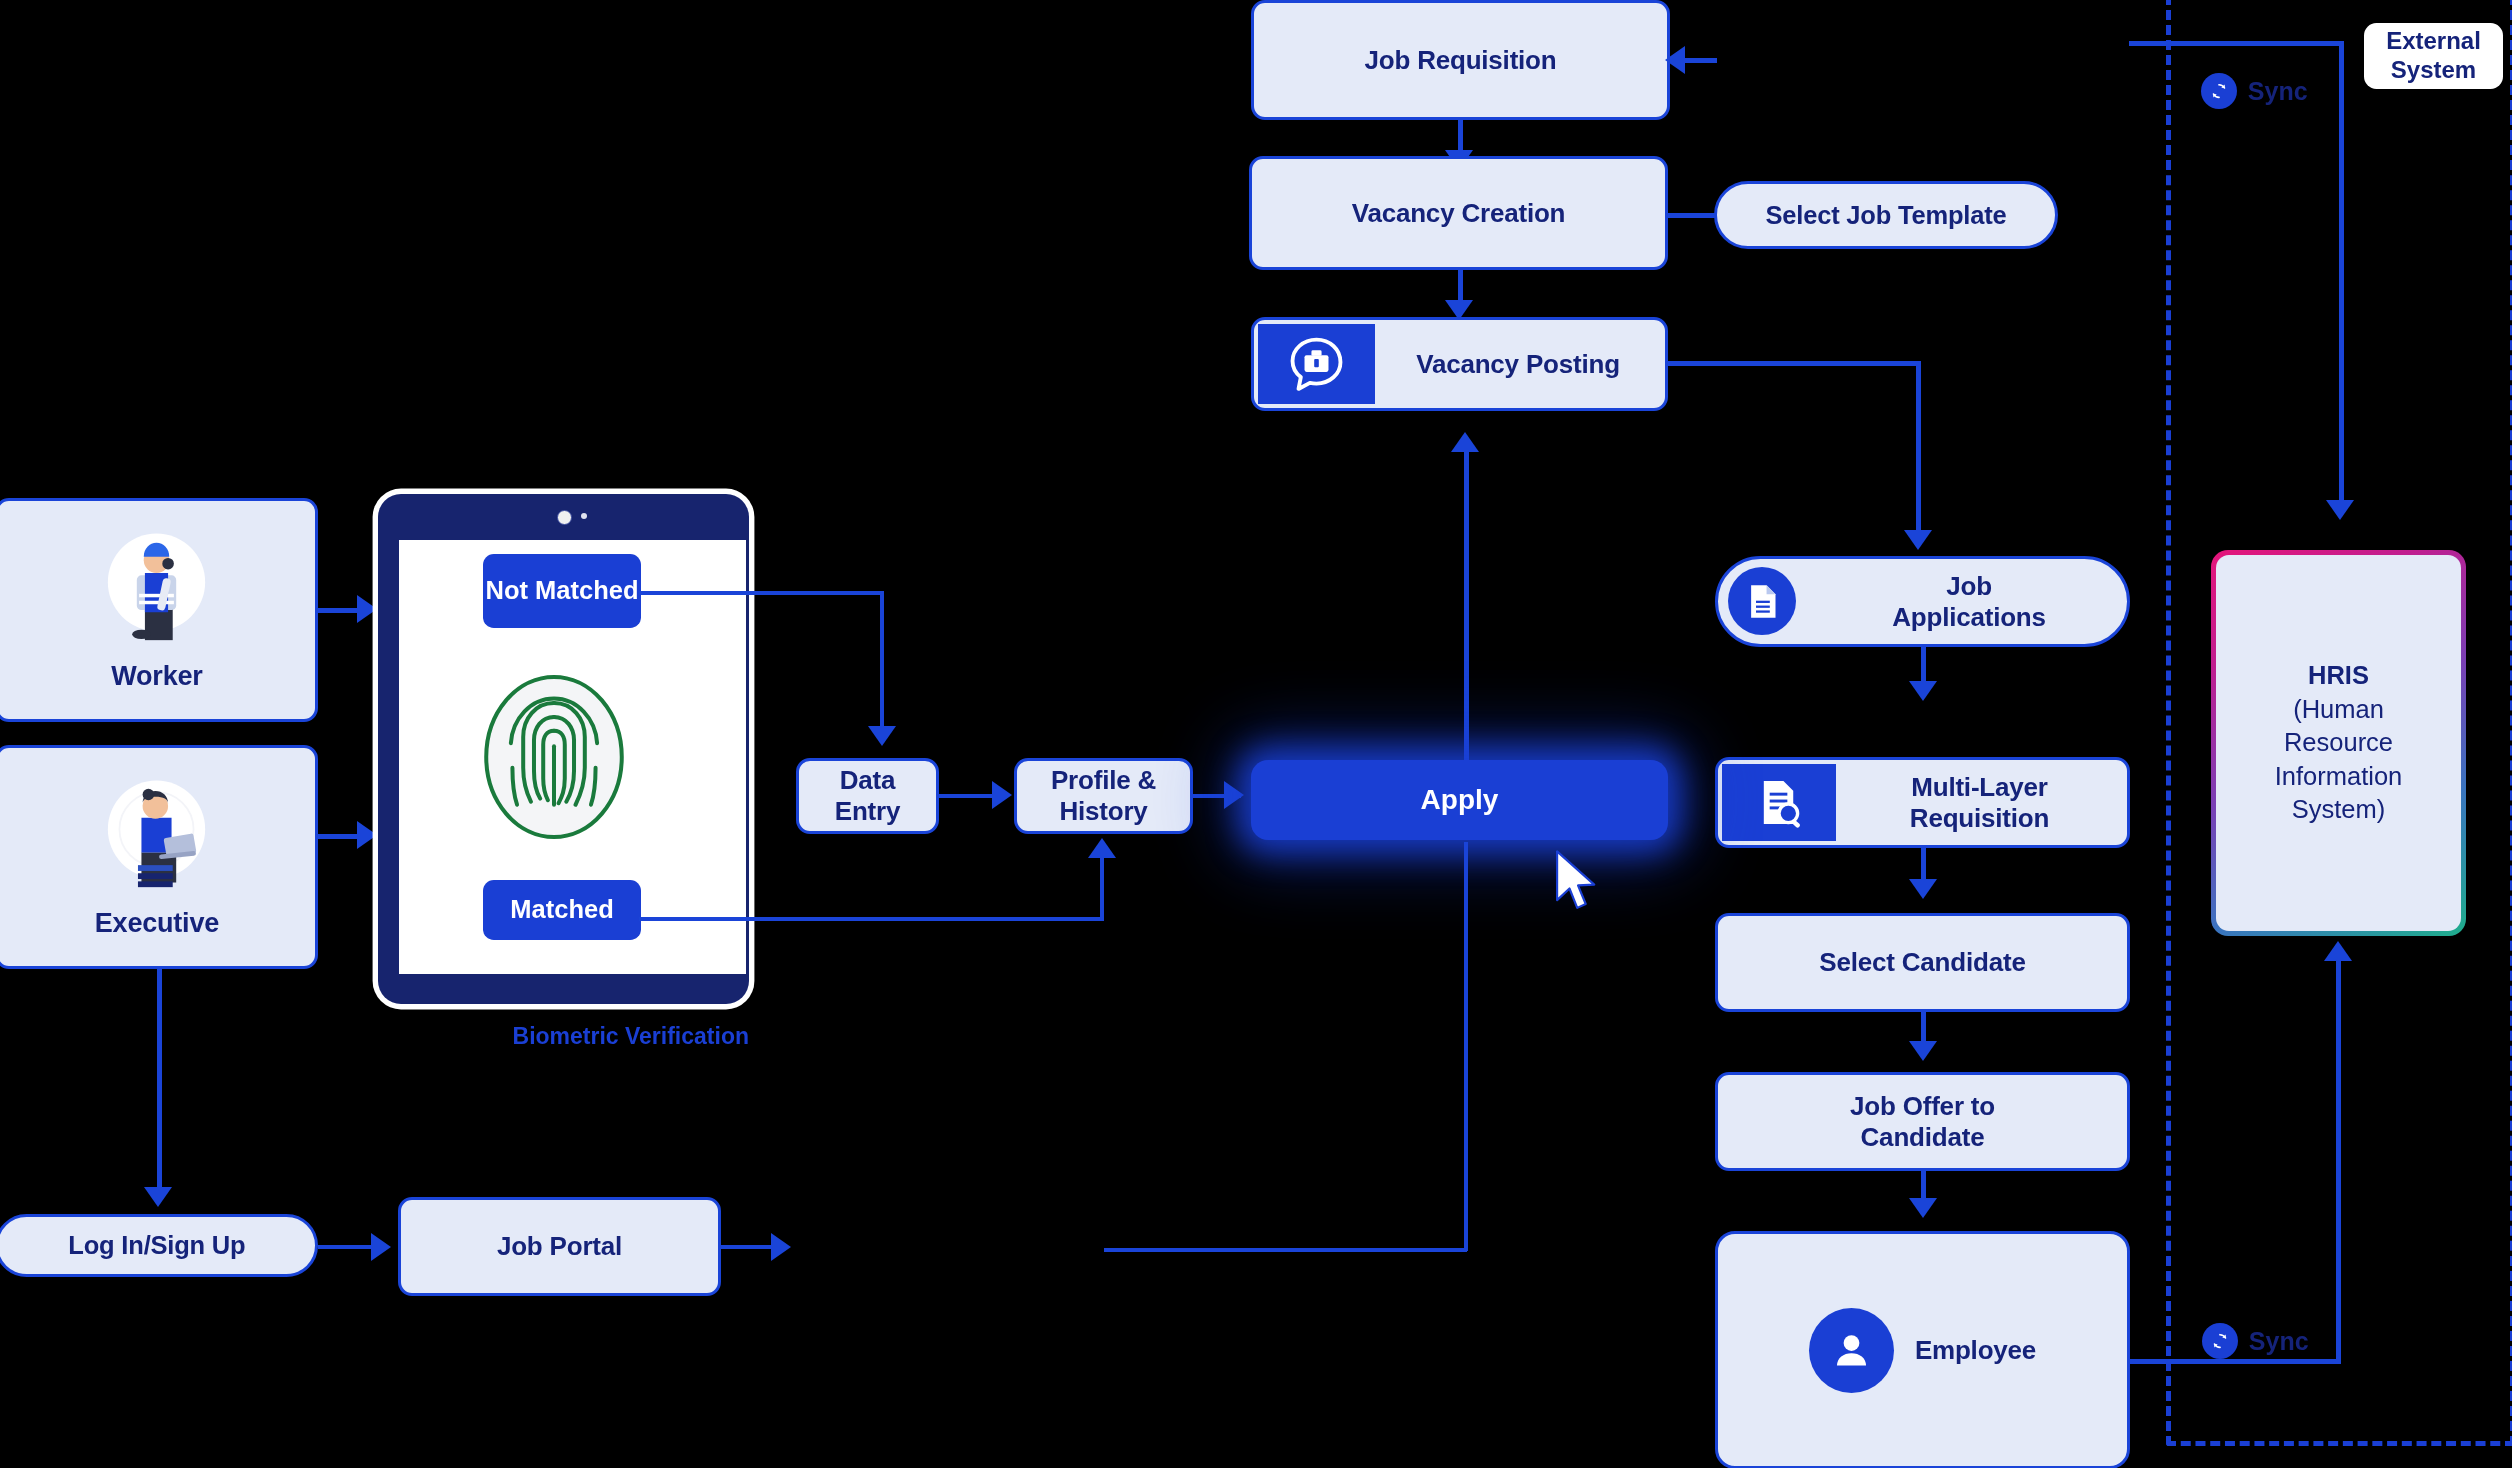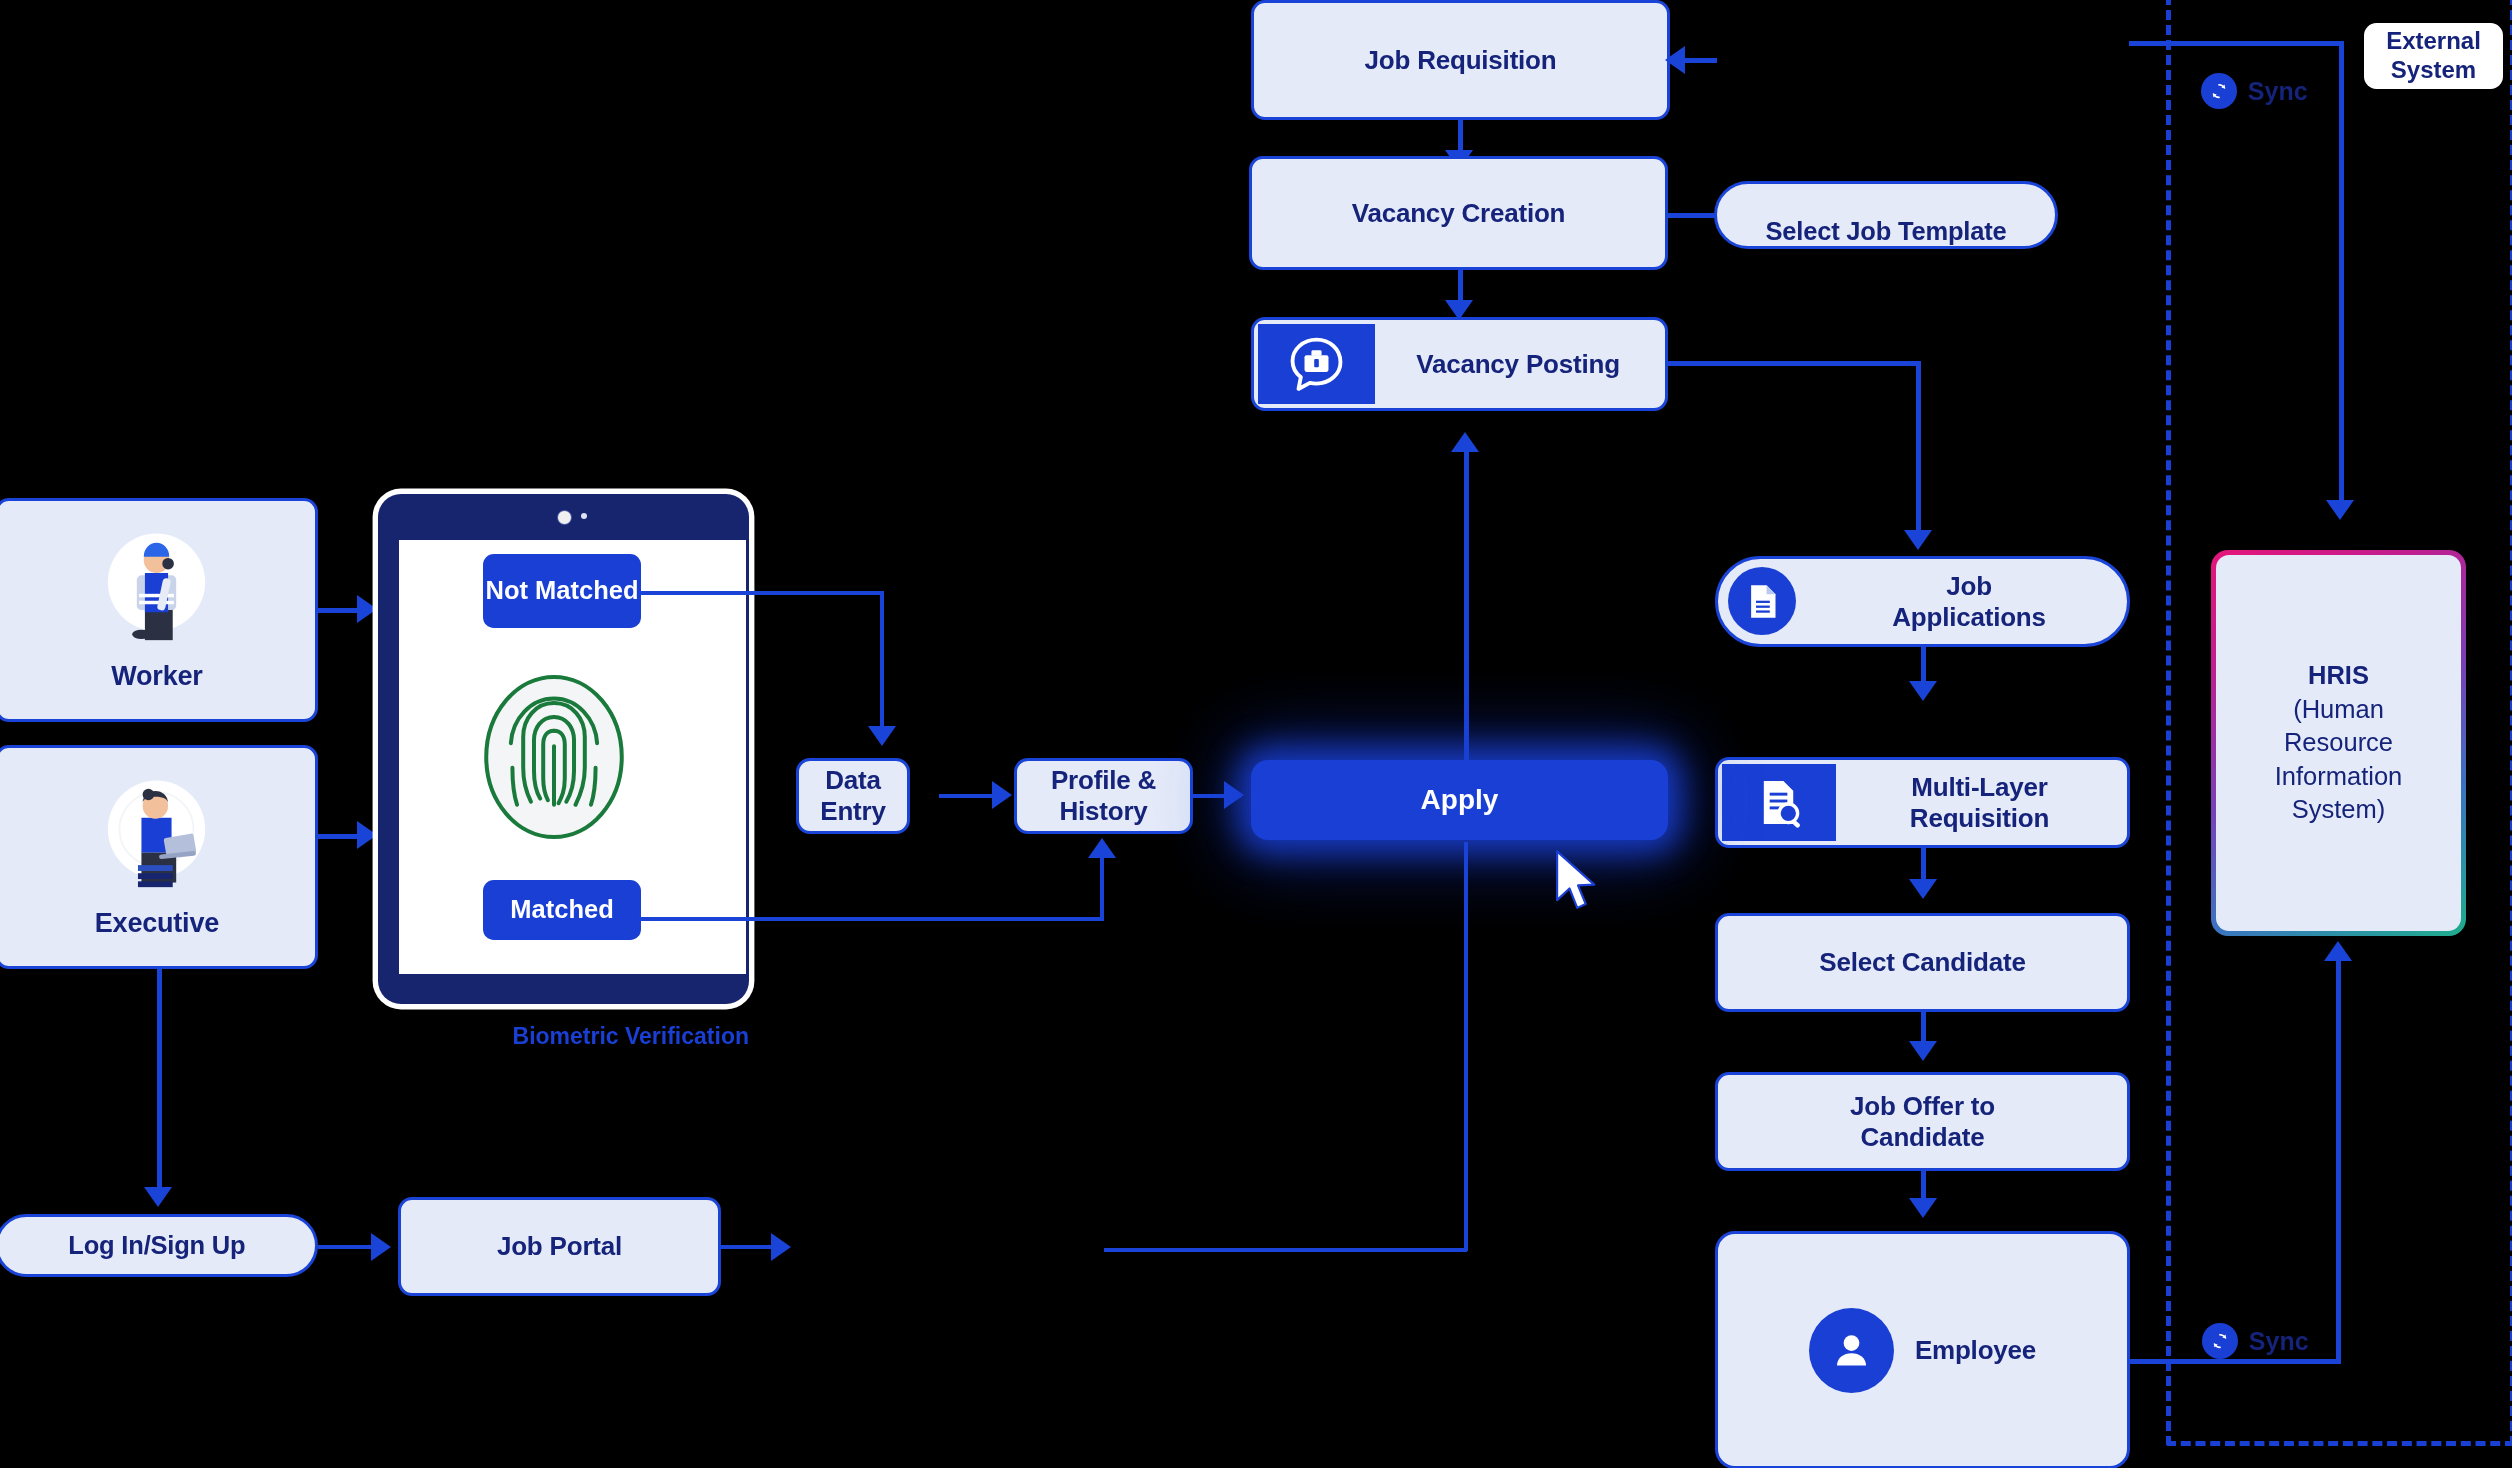--- a/index.html
+++ b/index.html
@@ -201,21 +201,21 @@
   <div class="ln lh" style="left:1685px; top:58px; width:32px; height:4.6px;"></div>
   <div class="arrow left" style="left:1665px; top:46px;"></div>
 
   <div class="ln lv" style="left:1458px; top:120px; width:4.6px; height:35px;"></div>
   <div class="arrow down" style="left:1445px; top:150px;"></div>
 
   <div class="node" style="left:1249px; top:156px; width:419px; height:114px; font-size:26px;">
     <span>Vacancy Creation</span>
   </div>
 
-  <div class="node pill" style="left:1714px; top:181px; width:344px; height:68px; font-size:25.5px;align-items:flex-end;">
+  <div class="node pill" style="left:1714px; top:181px; width:344px; height:68px; font-size:25.5px;">
     <span>Select Job Template</span>
   </div>
 
   <div class="ln lh" style="left:1668px; top:213px; width:49px; height:4.6px;"></div>
 
   <div class="ln lv" style="left:1458px; top:270px; width:4.6px; height:35px;"></div>
   <div class="arrow down" style="left:1445px; top:300px;"></div>
 
   <div class="node icon-left" style="left:1251px; top:317px; width:417px; height:94px; font-size:26px;">
     <div class="icon-panel" style="width:117px;">
@@ -428,21 +428,21 @@
   </div>
 
   <div class="ln lh" style="left:639px; top:591px; width:245px; height:3.9px;"></div>
   <div class="ln lv" style="left:880px; top:591px; width:3.9px; height:139px;"></div>
   <div class="arrow down" style="left:868px; top:726px;"></div>
 
   <div class="ln lh" style="left:639px; top:917px; width:465px; height:3.9px;"></div>
   <div class="ln lv" style="left:1100px; top:857px; width:3.9px; height:62px;"></div>
   <div class="arrow up" style="left:1088px; top:838px;"></div>
 
-  <div class="node" style="left:796px; top:758px; width:114px; height:76px; font-size:26px;">
+  <div class="node" style="left:796px; top:758px; width:143px; height:76px; font-size:26px;">
     <span>
       <span>Data</span><br>
       <span>Entry</span>
     </span>
   </div>
 
   <div class="node" style="left:1014px; top:758px; width:179px; height:76px; font-size:26px;">
     <span>
       <span>Profile &amp;</span><br>
       <span>History</span>

